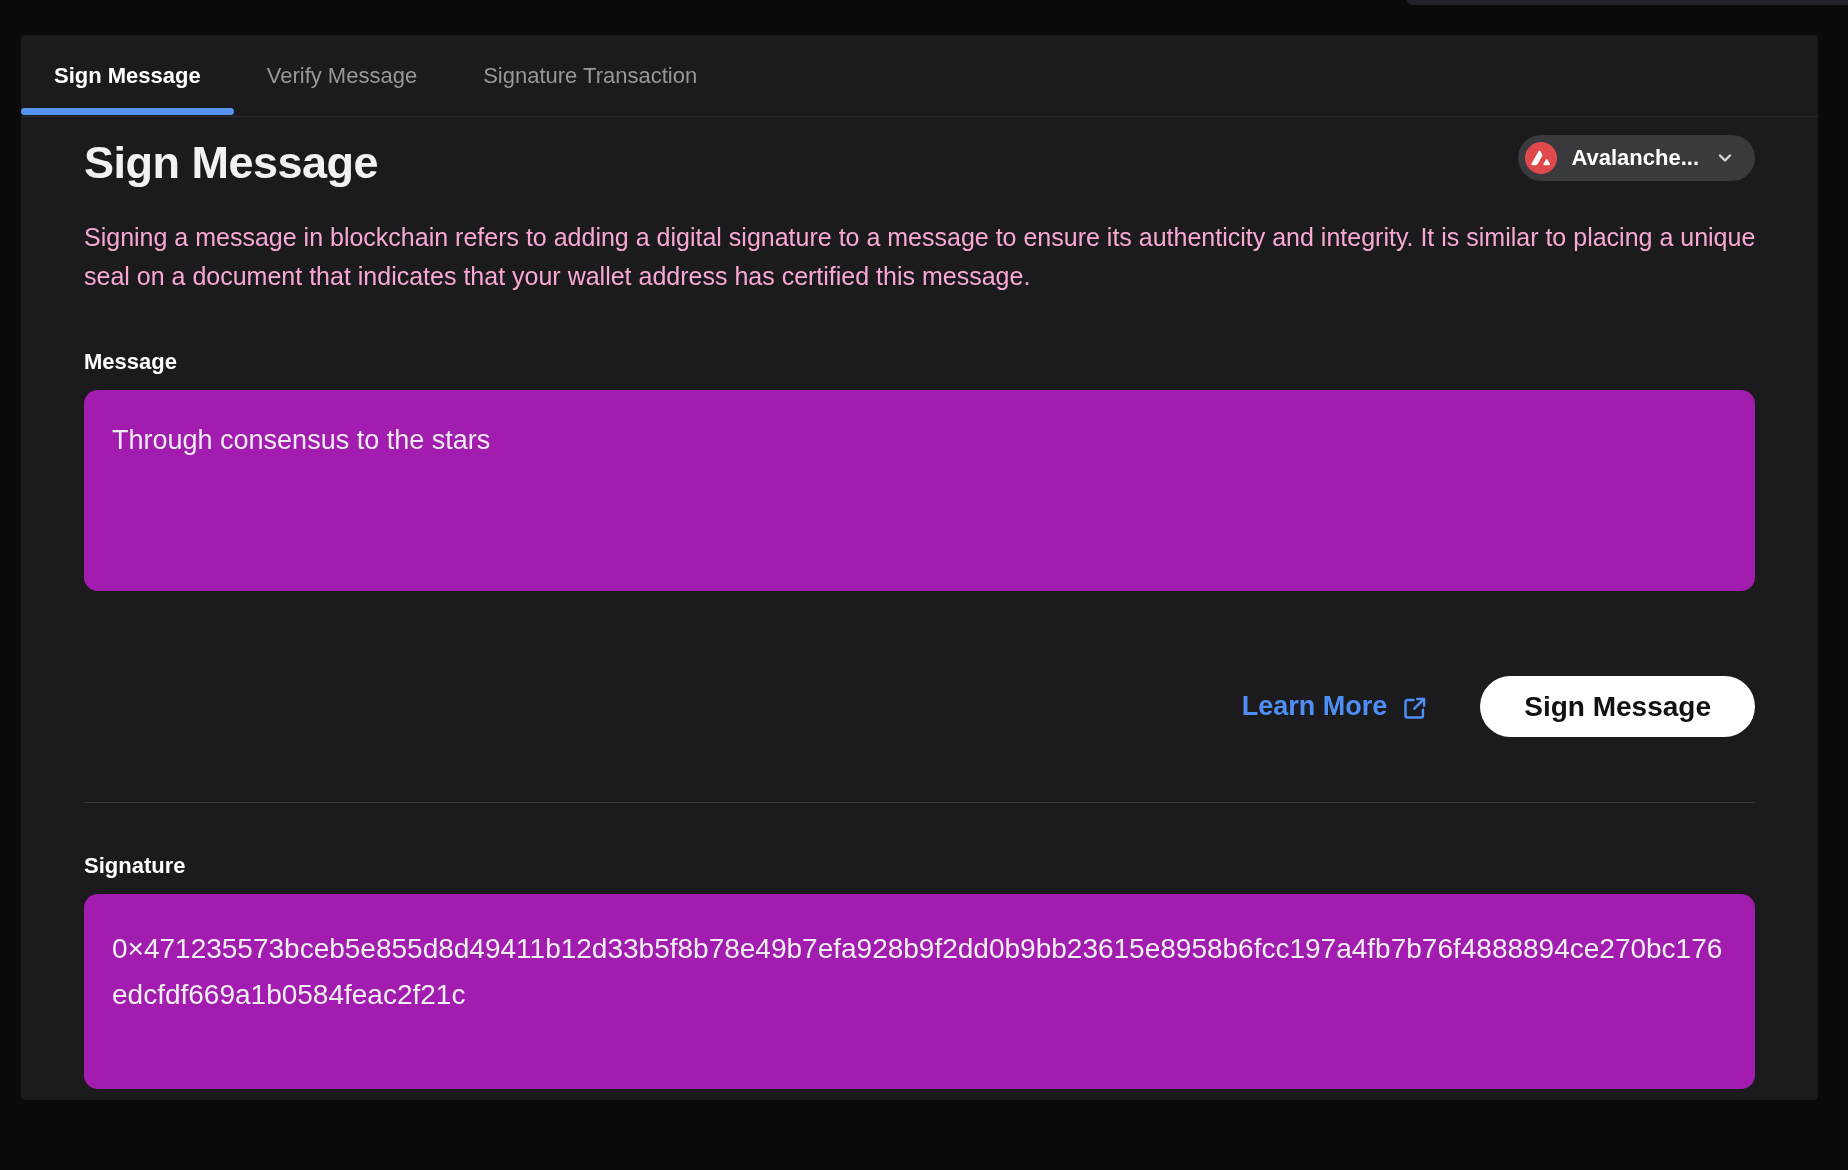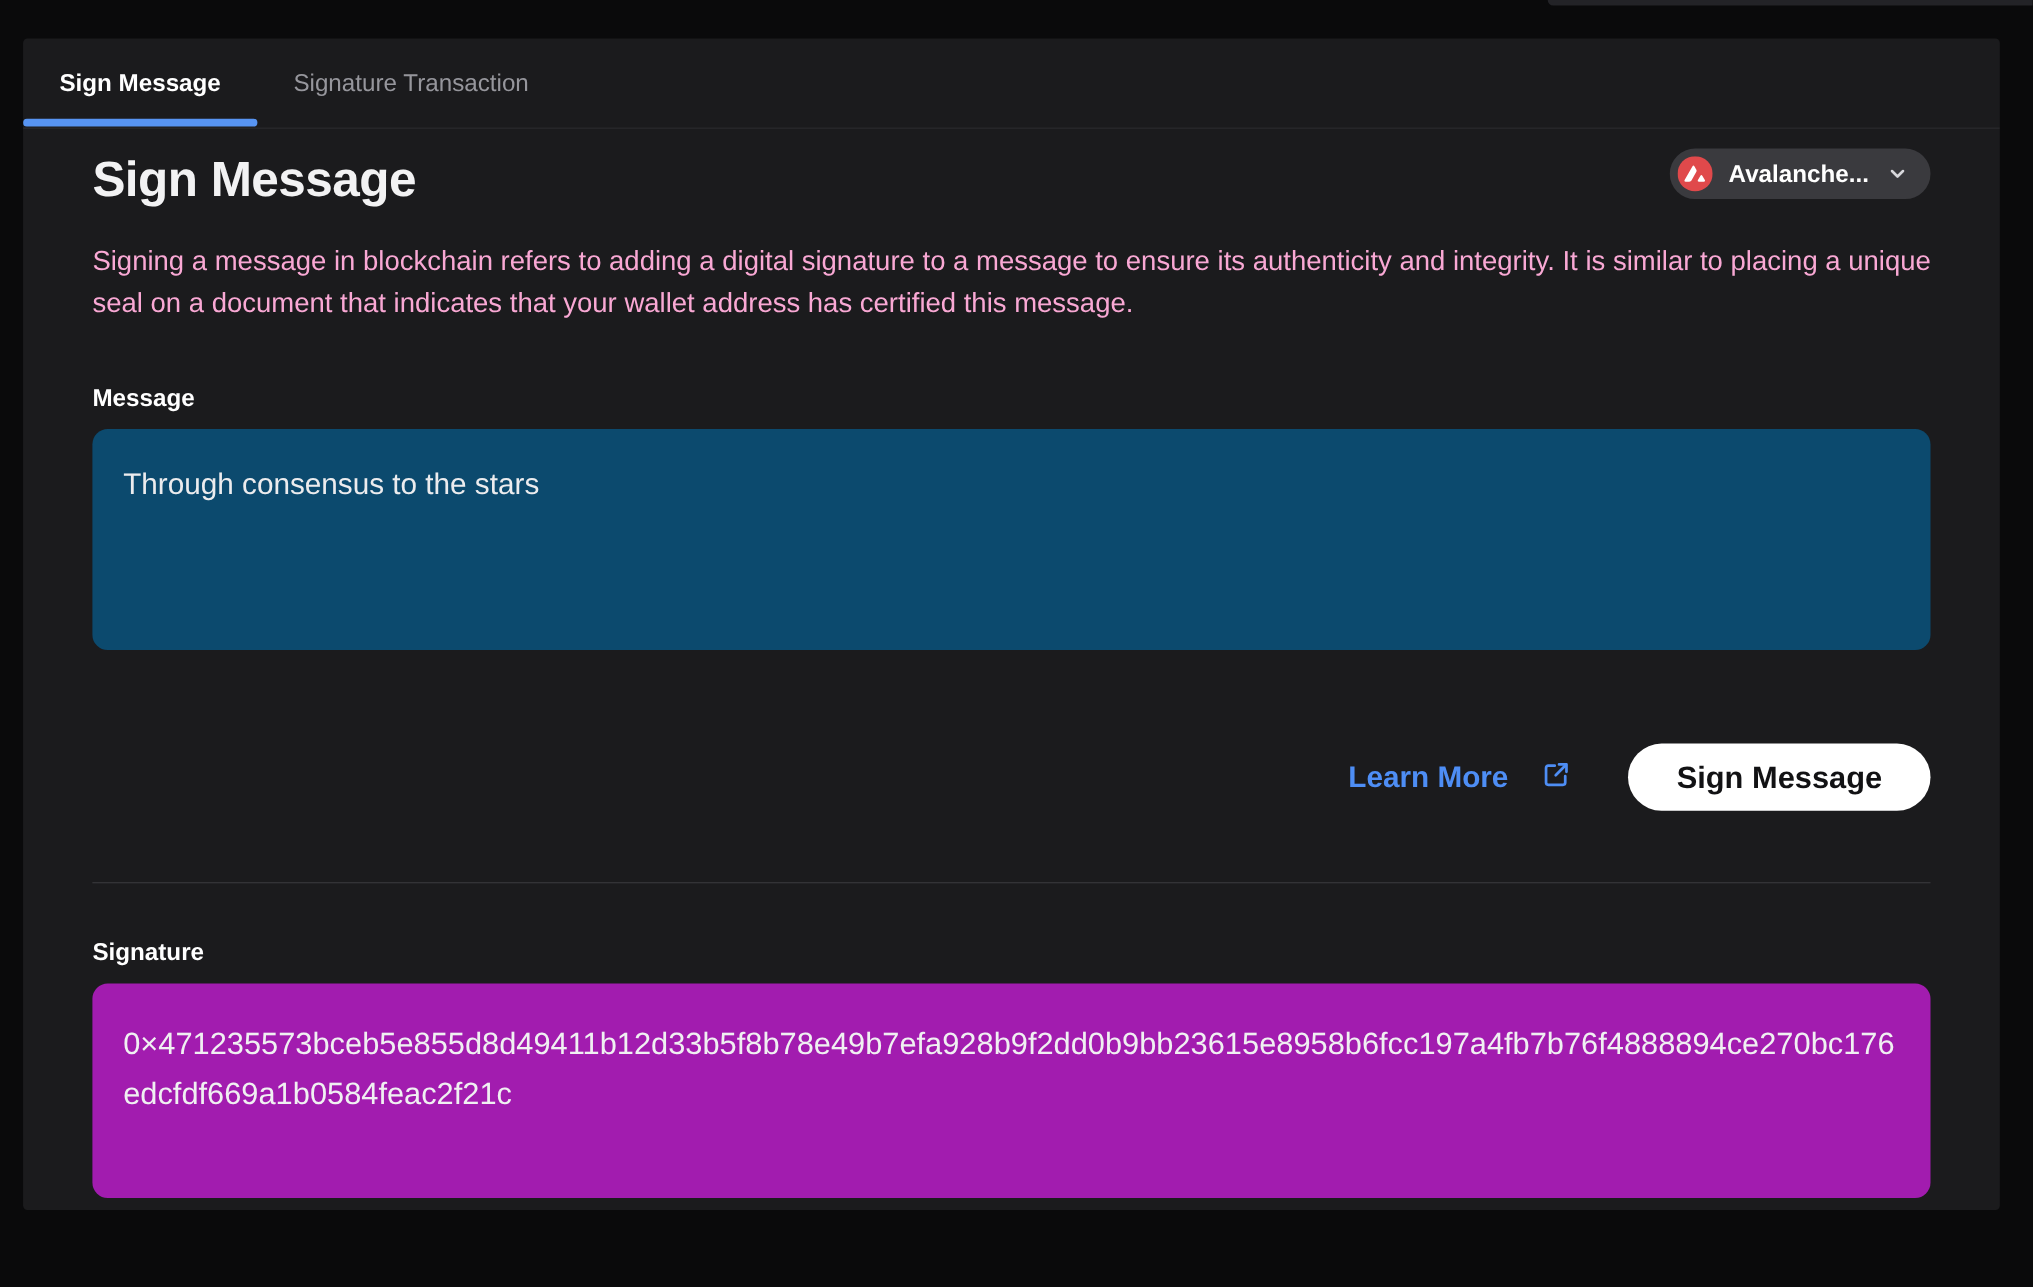--- a/index.html
+++ b/index.html
@@ -78,37 +78,37 @@
   }
   
   .field-label {
     margin: 53px 63px 15px 63px;
     font-size: 22px; font-weight: 700; color: #ffffff;
   }
   .message-textarea {
     display: block;
     margin: 0 63px;
     width: 1671px; height: 201px;
-    background: #0c4a6e;
+    background: #a21caf;
     border: none; border-radius: 14px;
     resize: none; outline: none;
     padding: 32px 28px;
     font-size: 27px; color: #ececee;
     font-family: "Liberation Sans", "DejaVu Sans", sans-serif;
     line-height: 36px;
   }
   
   .actions-row {
     margin: 0 63px;
     height: 61px; margin-top: 85px;
     display: flex; justify-content: flex-end; align-items: center;
     gap: 52px;
   }
   .learn-more {
-    display: flex; align-items: flex-start; gap: 30px;
+    display: flex; align-items: flex-end; gap: 14px;
     cursor: pointer; text-decoration: none;
   }
   .learn-more .lm-text {
     font-size: 27px; font-weight: 700; color: #4e8ef5;
   }
   .learn-more svg { display: block; }
   .sign-btn {
     height: 61px;
     padding: 0 44px;
     border: none; border-radius: 31px;
@@ -142,20 +142,23 @@
 <div class="top-edge-bar"></div>
 
 <div class="card">
 
   <div class="tabbar">
     <div class="tab active">
       <span>Sign Message</span>
       <span class="tab-underline"></span>
     </div>
     <div class="tab spacer">
+      <span>Verify Message</span>
+    </div>
+    <div class="tab spacer">
       <span>Signature Transaction</span>
     </div>
   </div>
 
   <div class="header-row">
     <h1 class="page-title">Sign Message</h1>
     <button class="network-pill">
       <svg class="logo" viewBox="0 0 32 32">
         <circle cx="16" cy="16" r="16" fill="#e0494b"></circle>
         <path fill="#ffffff" d="M11.7 23.2H7.4c-.95 0-1.4-.66-.94-1.48l7.2-12.6c.47-.82 1.22-.82 1.68 0l1.8 3.15c.34.6.34 1.34 0 1.94l-4.2 7.4c-.44.86-1.3 1.59-2.24 1.59z"></path>

